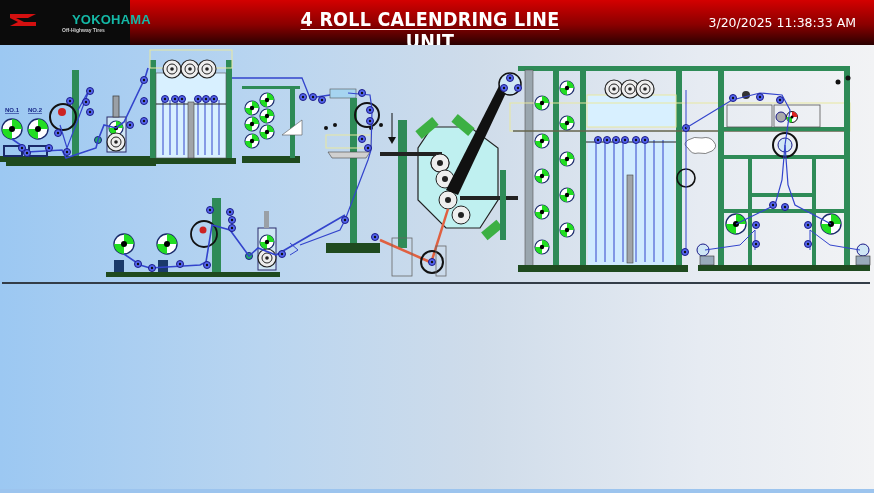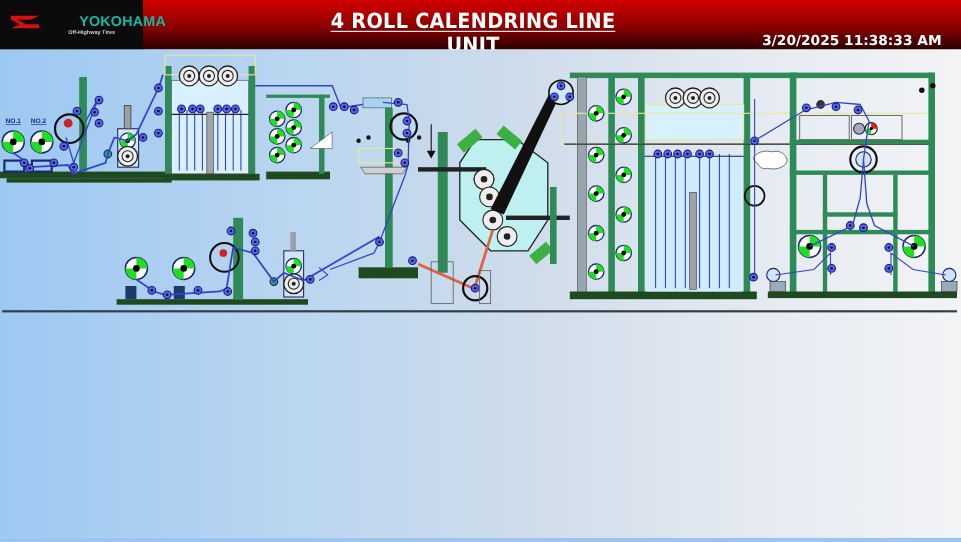--- a/index.html
+++ b/index.html
@@ -20,22 +20,22 @@
     position: absolute; left: 62px; top: 27px; color: #cfcfcf;
     font-family: "Liberation Sans", sans-serif; font-size: 5px; font-weight: bold;
   }
   .title {
     position: absolute; left: 280px; top: 8px; width: 300px; text-align: center;
     color: #ffffff; font-family: "DejaVu Sans", sans-serif; font-weight: bold; font-size: 19px;
     text-decoration: underline; text-underline-offset: 3px; letter-spacing: 0.3px;
     transform: scaleX(0.92); transform-origin: center;
   }
   .datetime {
-    position: absolute; right: 18px; top: 29px; color: #ffffff;
-    font-family: "DejaVu Sans", sans-serif; font-weight: bold; font-size: 12.5px;
+    position: absolute; right: 18px; top: 15px; color: #ffffff;
+    font-family: "DejaVu Sans", sans-serif; font-weight: normal; font-size: 12.5px;
   }
   .canvas {
     position: absolute; left: 0; top: 45px; width: 874px; height: 444px;
     background: linear-gradient(to right, #9cc8f2 0%, #b9d5f0 30%, #cfdcea 55%, #e6ebf2 80%, #f2f3f5 100%);
   }
   .bottom-strip { position: absolute; left: 0; top: 489px; width: 874px; height: 4px; background: #9cc4ee; }
   .divider { position: absolute; left: 2px; top: 282px; width: 868px; height: 2px; background: #333d48; }
   svg.diagram { position: absolute; left: 0; top: 45px; }
 </style>
 </head>

